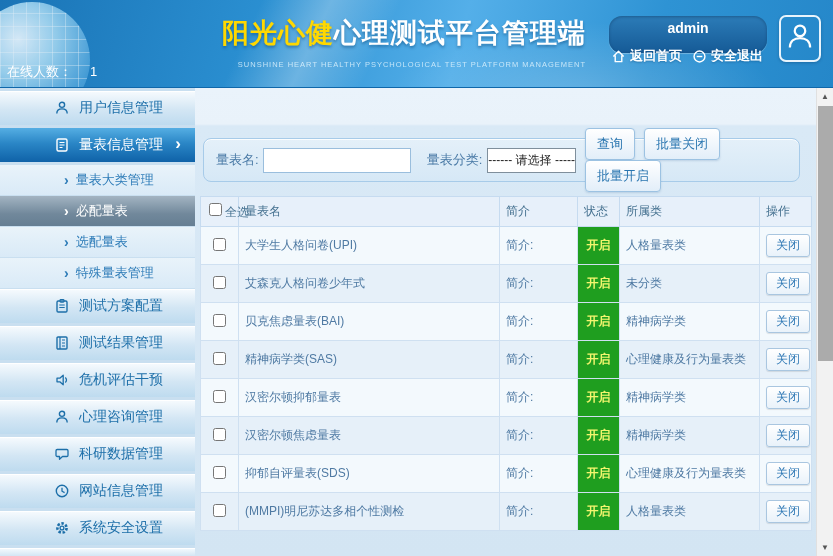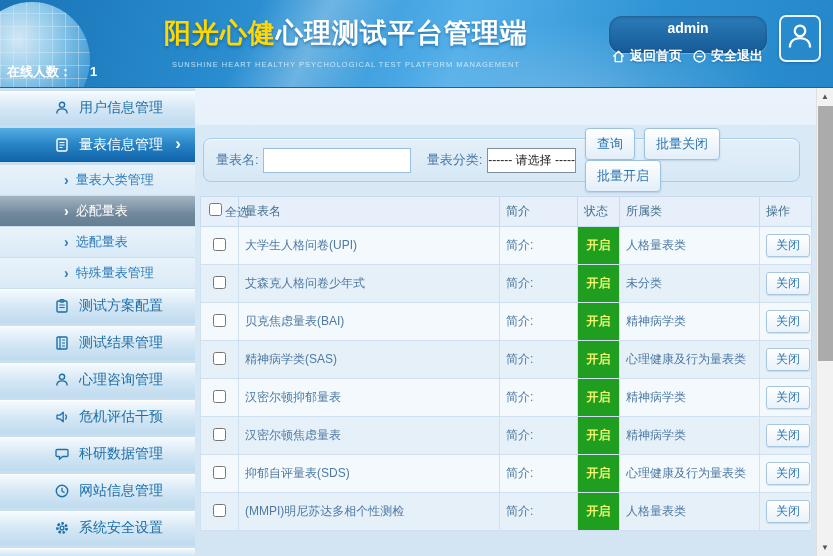--- a/index.html
+++ b/index.html
@@ -11,25 +11,25 @@
     background:
       radial-gradient(ellipse 300px 120px at 70% 115%, rgba(255,255,255,.22), rgba(255,255,255,0) 65%),
       linear-gradient(115deg, transparent 30%, rgba(255,255,255,.28) 38%, transparent 46%),
       linear-gradient(105deg,#1a74b6 0%, #2b90d2 32%, #54afe9 55%, #2e93d4 78%, #2587c9 100%); }
   .globe{ position:absolute; left:-26px; top:2px; width:116px; height:116px; border-radius:50%; opacity:.88;
     background: radial-gradient(circle at 38% 32%, #eef8ff, #a4d7f1 35%, #4ba1d9 72%, #2d7fb8); }
   .globe::before{ content:""; position:absolute; inset:0; border-radius:50%;
     background:
       repeating-linear-gradient(0deg, rgba(255,255,255,.38) 0 1px, transparent 1px 13px),
       repeating-linear-gradient(90deg, rgba(255,255,255,.38) 0 1px, transparent 1px 13px); }
-  .brand{ position:absolute; left:106px; top:15px; width:480px; text-align:center; }
+  .brand{ position:absolute; left:106px; top:15px; width:480px; text-align:right; }
   .brand-title{ font-size:27px; font-weight:bold; letter-spacing:1px; color:#fff; text-shadow:0 2px 3px rgba(0,60,110,.45); white-space:nowrap; }
   .brand-title .hl{ color:#ffd800; }
   .brand-sub{ margin-top:9px; font-size:7.5px; color:rgba(230,246,255,.78); letter-spacing:1px; white-space:nowrap; }
-  .online{ position:absolute; left:7px; bottom:6px; color:#fff; font-size:13px;font-weight:bold; }
+  .online{ position:absolute; left:7px; bottom:6px; color:#fff; font-size:13px; }
   .online .cnt{ margin-left:18px; }
   .admin-pill{ position:absolute; right:66px; top:16px; width:158px; height:37px; line-height:25px; text-align:center;
     color:#fff; font-weight:bold; font-size:14px; border-radius:13px; cursor:pointer;
     background:linear-gradient(#2c7cb8,#155a96); box-shadow:inset 0 1px 3px rgba(0,30,60,.35), 0 1px 1px rgba(255,255,255,.3); }
   .admin-links{ position:absolute; right:58px; top:47px; width:176px; display:flex; justify-content:center; gap:10px;
     color:#fff; font-size:13px; font-weight:bold; text-shadow:0 1px 2px rgba(0,60,110,.4); }
   .hlink{ display:flex; align-items:center; gap:4px; cursor:pointer; white-space:nowrap; }
   .hicon{ display:flex; width:15px; height:15px; }
   .avatar{ position:absolute; right:12px; top:15px; width:42px; height:47px; border:2px solid #e9f4fc; border-radius:7px;
     display:flex; align-items:center; justify-content:center; color:#fff; cursor:pointer;
@@ -183,34 +183,34 @@
               <rect x="3" y="2" width="10" height="12" rx="1" fill="none" stroke="currentColor" stroke-width="1.4"></rect>
               <path d="M6 2 V14" stroke="currentColor" stroke-width="1.2" fill="none"></path>
               <path d="M8 5 h3 M8 8 h3 M8 11 h3" stroke="currentColor" stroke-width="1.2" fill="none"></path>
             </svg>
           </span>
           <span class="s-label">测试结果管理</span>
         </div>
         <div class="side-item">
           <span class="s-icon">
             <svg viewBox="0 0 16 16" width="16" height="16">
+              <path d="M3 6.2 H5.8 L9.2 3.2 V12.8 L5.8 9.8 H3 Z" fill="none" stroke="currentColor" stroke-width="1.3" stroke-linejoin="round"></path>
+              <path d="M11.3 5.5 C12.9 7 12.9 9 11.3 10.5" fill="none" stroke="currentColor" stroke-width="1.3"></path>
+            </svg>
+          </span>
+          <span class="s-label">危机评估干预</span>
+        </div>
+        <div class="side-item">
+          <span class="s-icon">
+            <svg viewBox="0 0 16 16" width="16" height="16">
               <circle cx="8" cy="4.8" r="2.6" fill="none" stroke="currentColor" stroke-width="1.4"></circle>
               <path d="M2.8 13.6 C2.8 10.4 5 8.9 8 8.9 C11 8.9 13.2 10.4 13.2 13.6" fill="none" stroke="currentColor" stroke-width="1.4"></path>
             </svg>
           </span>
           <span class="s-label">心理咨询管理</span>
-        </div>
-        <div class="side-item">
-          <span class="s-icon">
-            <svg viewBox="0 0 16 16" width="16" height="16">
-              <path d="M3 6.2 H5.8 L9.2 3.2 V12.8 L5.8 9.8 H3 Z" fill="none" stroke="currentColor" stroke-width="1.3" stroke-linejoin="round"></path>
-              <path d="M11.3 5.5 C12.9 7 12.9 9 11.3 10.5" fill="none" stroke="currentColor" stroke-width="1.3"></path>
-            </svg>
-          </span>
-          <span class="s-label">危机评估干预</span>
         </div>
         <div class="side-item">
           <span class="s-icon">
             <svg viewBox="0 0 16 16" width="16" height="16">
               <path d="M3.2 3.5 H12.8 C13.5 3.5 14 4 14 4.7 V9.3 C14 10 13.5 10.5 12.8 10.5 H8.5 L5.5 13.2 V10.5 H3.2 C2.5 10.5 2 10 2 9.3 V4.7 C2 4 2.5 3.5 3.2 3.5 Z" fill="none" stroke="currentColor" stroke-width="1.3" stroke-linejoin="round"></path>
             </svg>
           </span>
           <span class="s-label">科研数据管理</span>
         </div>
         <div class="side-item">

